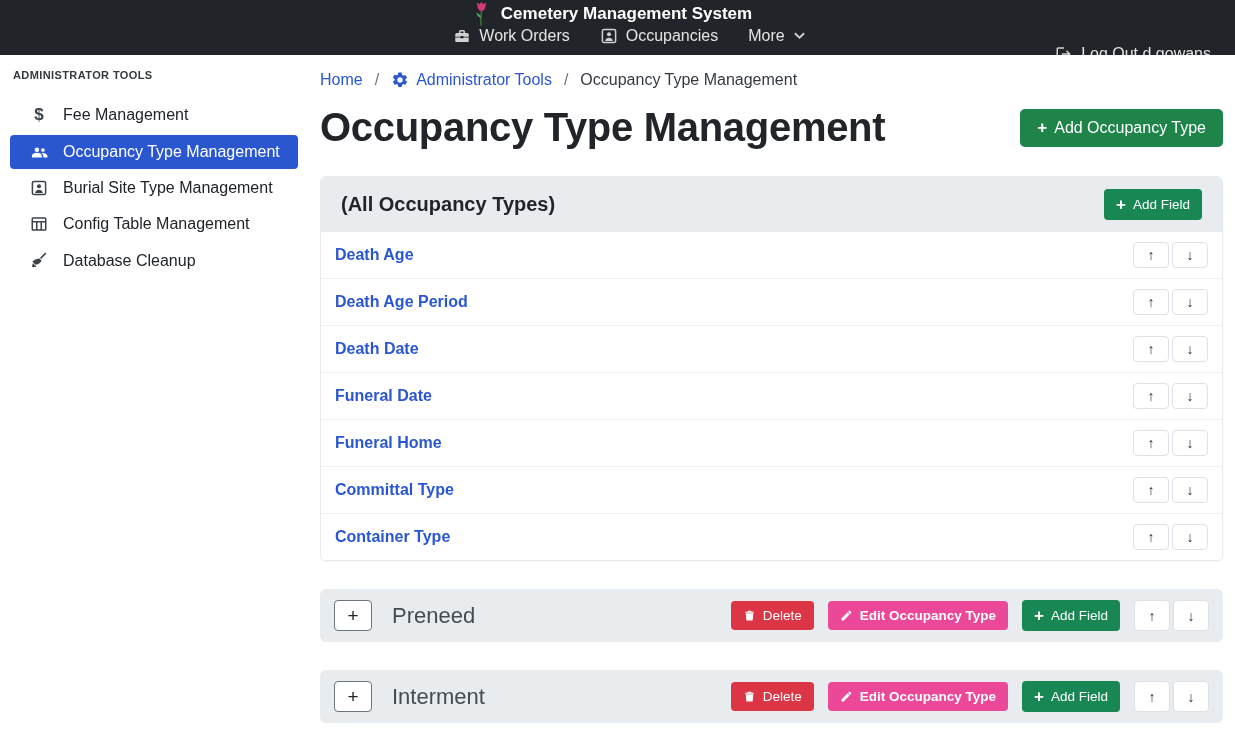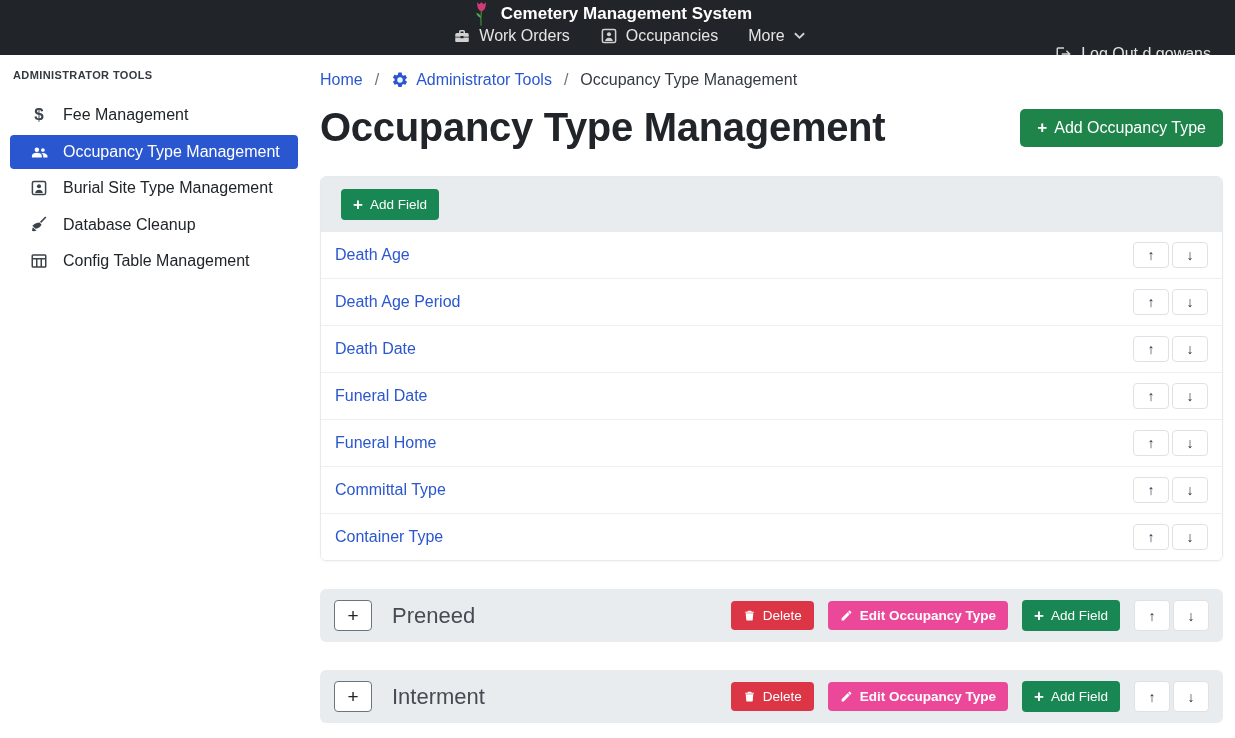--- a/index.html
+++ b/index.html
@@ -52,21 +52,21 @@
   .btn-teal { background:#ec4899;font-weight:bold; }
 
   
   .card { border-radius:6px; border:1px solid #e7eaed; box-shadow:0 1px 2px rgba(0,0,0,.04); }
   .card-header { background:#e9ecef; border-radius:5px 5px 0 0; padding:12px 20px;
     display:flex; justify-content:space-between; align-items:center; }
   .card-title { font-size:20px; font-weight:700; color:#212529; }
   .field-row { display:flex; justify-content:space-between; align-items:center;
     padding:10px 14px; border-bottom:1px solid #edf0f2; background:#fff; }
   .field-row:last-child { border-bottom:none; border-radius:0 0 5px 5px; }
-  .field-link { color:#2a57cf; font-weight:400; font-size:16px; cursor:pointer; }
+  .field-link { color:#2a57cf; font-weight:700; font-size:16px; cursor:pointer; }
   .arrow-group { display:flex; gap:3px; }
   .btn-arrow { width:36px; height:26px; background:#fff; border:1px solid #dee2e6;
     border-radius:4px; color:#1d2b3a; font-size:14px; display:flex; align-items:center;
     justify-content:center; cursor:pointer; font-family:inherit; }
   .btn-arrow.tall { height:31px; }
 
   
   .section-bar { background:#e9ecef; border-radius:6px; margin-top:28px; padding:11px 14px;
     display:flex; align-items:center; }
   .btn-expand { width:38px; height:31px; background:#fff; border:1px solid #6c757d;
@@ -157,37 +157,37 @@
             <rect x="3.2" y="3.2" width="17.6" height="17.6" rx="2.2" fill="none" stroke="currentColor" stroke-width="2"></rect>
             <circle cx="12" cy="9.6" r="2.7" fill="currentColor"></circle>
             <path d="M6.8 18.6c.6-2.9 2.8-4.4 5.2-4.4s4.6 1.5 5.2 4.4z" fill="currentColor"></path>
           </svg>
       </span>
       <span>Burial Site Type Management</span>
     </div>
 
     <div class="side-item">
       <span class="sicon">
+        <svg viewBox="0 0 24 24" width="18" height="18" fill="none" stroke="currentColor" stroke-width="2">
+            <rect x="3" y="4" width="18" height="16" rx="1"></rect>
+            <path d="M3 9h18M9 9v11M15 9v11"></path>
+          </svg>
+      </span>
+      <span>Config Table Management</span>
+    </div>
+
+    <div class="side-item">
+      <span class="sicon">
         <svg viewBox="0 0 24 24" width="19" height="19" fill="currentColor">
             <path d="M20.7 3.3 19.3 1.9 12.6 8.6l1.5 1.5z"></path>
             <path d="M12 9.5 14.5 12c-.8 2.8-3.4 5-7.6 5.5L3 13.6C6 10.4 9.2 9.8 12 9.5z"></path>
             <path d="M3.6 15.5 8.2 20c-1.8.5-3.8.6-5.7.3.2-1.8.6-3.4 1.1-4.8z"></path>
           </svg>
       </span>
       <span>Database Cleanup</span>
-    </div>
-
-    <div class="side-item">
-      <span class="sicon">
-        <svg viewBox="0 0 24 24" width="18" height="18" fill="none" stroke="currentColor" stroke-width="2">
-            <rect x="3" y="4" width="18" height="16" rx="1"></rect>
-            <path d="M3 9h18M9 9v11M15 9v11"></path>
-          </svg>
-      </span>
-      <span>Config Table Management</span>
     </div>
   </div>
 
   <div class="main">
 
     <div class="breadcrumb">
       <span class="crumb-link">Home</span>
       <span class="crumb-sep">/</span>
       <span class="crumb-link">
         <span style="display:flex;">
@@ -204,20 +204,21 @@
     <div class="title-row">
       <h1 class="page-title">Occupancy Type Management</h1>
       <button class="btn btn-add-type">
         <span class="plus">+</span>
         <span>Add Occupancy Type</span>
       </button>
     </div>
 
     <div class="card">
       <div class="card-header">
+        <span class="card-title">(All Occupancy Types)</span>
         <button class="btn btn-sm btn-green">
           <span class="plus">+</span>
           <span>Add Field</span>
         </button>
       </div>
 
       <div class="field-row">
         <span class="field-link">Death Age</span>
         <span class="arrow-group">
           <button class="btn-arrow">

